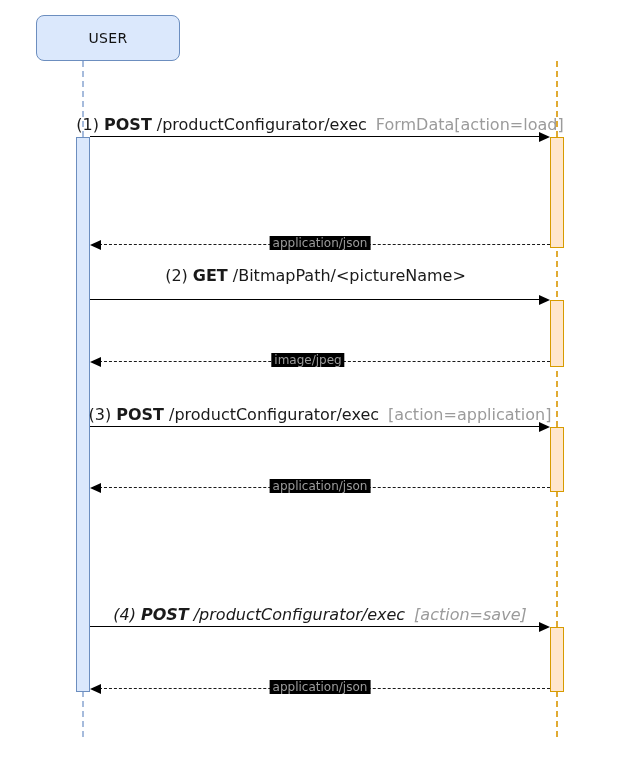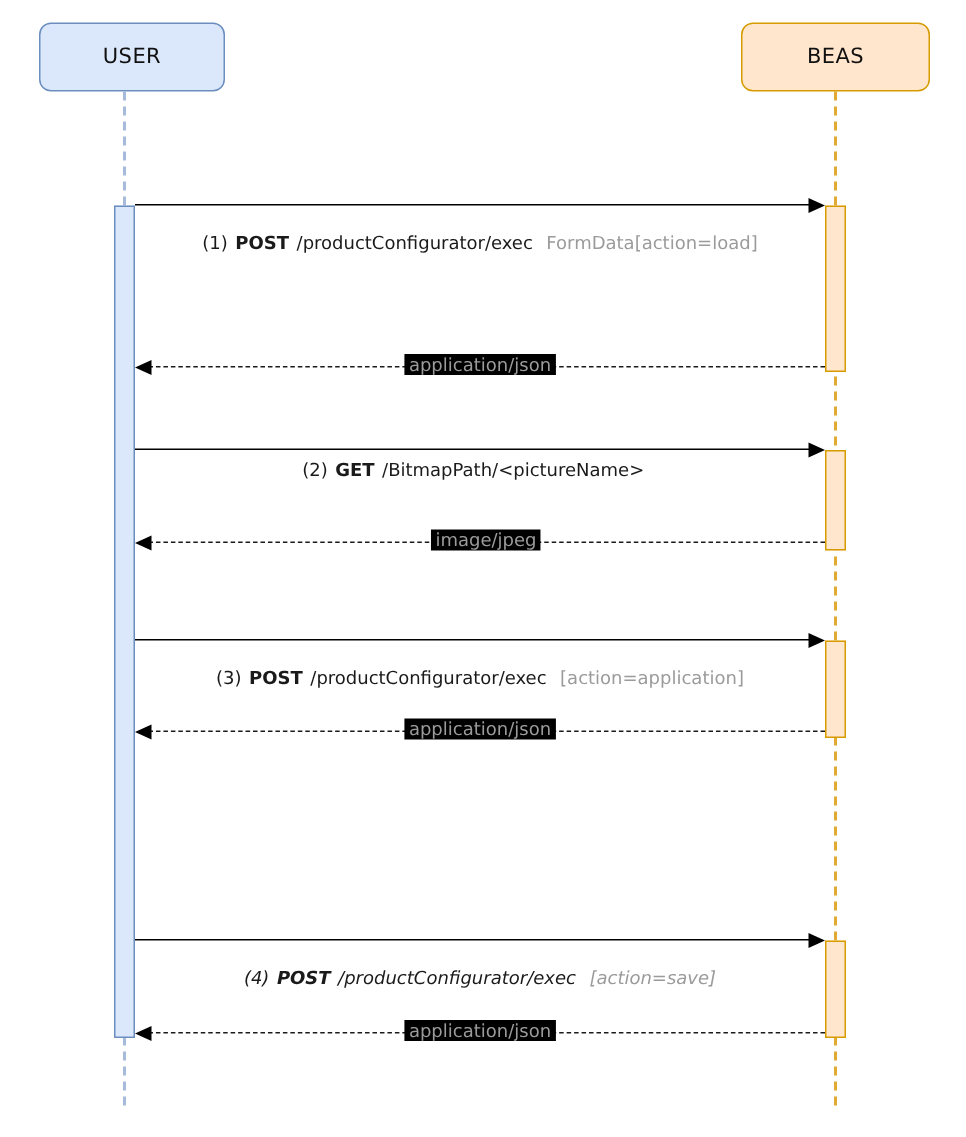--- a/index.html
+++ b/index.html
@@ -4,21 +4,21 @@
 <style>
   html,body{margin:0;padding:0;background:#ffffff;}
   body{width:644px;height:758px;position:relative;overflow:hidden;
        font-family:"DejaVu Sans","Liberation Sans",sans-serif;}
   .canvas{position:absolute;left:0;top:0;width:644px;height:758px;background:#fff;}
 
   
   .actor{position:absolute;top:15px;height:46px;box-sizing:border-box;
          border-radius:8px;display:flex;align-items:center;justify-content:center;
          font-size:14px;color:#111;letter-spacing:.3px;}
-  .actor.user{left:26px;width:124px;background:var(--user-fill);
+  .actor.user{left:36px;width:144px;background:var(--user-fill);
               border:1.5px solid var(--user-border);}
   .actor.beas{left:494px;width:126px;background:var(--beas-fill);
               border:1.5px solid var(--beas-border);}
 
   
   .lifeline{position:absolute;top:61px;height:676px;width:0;}
   .lifeline.user{left:82px;border-left:2px dashed var(--user-lifeline);}
   .lifeline.beas{left:556px;border-left:2px dashed var(--beas-lifeline);}
 
   
@@ -29,58 +29,55 @@
   
   .msg-line{position:absolute;height:0;}
   .msg-line.req{border-top:1.4px solid var(--arrow);}
   .msg-line.res{border-top:1.4px dashed #1a1a1a;}
   .head{position:absolute;width:0;height:0;
         border-top:5px solid transparent;border-bottom:5px solid transparent;}
   .head.right{border-left:11px solid var(--arrow);}
   .head.left{border-right:11px solid var(--arrow);}
 
   
-  .req-label{position:absolute;white-space:nowrap;font-size:12px;color:#1a1a1a;
-             transform:translateX(-50%);margin-top:40px;}
+  .req-label{position:absolute;white-space:nowrap;font-size:16px;color:#1a1a1a;
+             transform:translateX(-50%);}
   .req-label .method{font-weight:bold;margin:0 5px;}
   .req-label .annot{color:var(--muted-text);margin-left:9px;}
   .res-label{position:absolute;white-space:nowrap;font-size:12px;
              color:var(--muted-text);background:#000000;padding:0 3px;
              transform:translateX(-50%);}
 </style>
 </head>
 <body>
 
 <div class="canvas">
   <div class="actor user">
     <span>USER</span>
-  </div>
-  <div class="actor beas">
-    <span>BEAS</span>
   </div>
   <div class="lifeline user"></div>
   <div class="lifeline beas"></div>
   <div id="layer">
       <div class="bar user" style="top: 137px; height: 555px;"></div>
       <div class="bar beas" style="top: 137px; height: 111px;"></div>
       <div class="bar beas" style="top: 300px; height: 67px;"></div>
       <div class="bar beas" style="top: 427px; height: 65px;"></div>
       <div class="bar beas" style="top: 627px; height: 65px;"></div>
       <div class="msg-line req" style="left: 90px; top: 136px; width: 451px;"></div>
       <div class="head right" style="left: 539px; top: 132px;"></div>
       <div class="req-label" style="left: 320px; top: 115px;"><span class="num">(1)</span><span class="method">POST</span><span class="path">/productConfigurator/exec</span><span class="annot">FormData[action=load]</span></div>
       <div class="msg-line res" style="left: 99px; top: 244px; width: 451px;"></div>
       <div class="head left" style="left: 90px; top: 240px;"></div>
       <div class="res-label" style="left: 320px; top: 236px;">application/json</div>
       <div class="msg-line req" style="left: 90px; top: 299px; width: 451px;"></div>
       <div class="head right" style="left: 539px; top: 295px;"></div>
       <div class="req-label" style="left: 320px; top: 266px;"><span class="num">(2)</span><span class="method">GET</span><span class="path">/BitmapPath/&lt;pictureName&gt;</span><span class="annot"></span></div>
       <div class="msg-line res" style="left: 99px; top: 361px; width: 451px;"></div>
       <div class="head left" style="left: 90px; top: 357px;"></div>
-      <div class="res-label" style="left: 324px; top: 353px;">image/jpeg</div>
+      <div class="res-label" style="left: 308px; top: 353px;">image/jpeg</div>
       <div class="msg-line req" style="left: 90px; top: 426px; width: 451px;"></div>
       <div class="head right" style="left: 539px; top: 422px;"></div>
       <div class="req-label" style="left: 320px; top: 405px;"><span class="num">(3)</span><span class="method">POST</span><span class="path">/productConfigurator/exec</span><span class="annot">[action=application]</span></div>
       <div class="msg-line res" style="left: 99px; top: 487px; width: 451px;"></div>
       <div class="head left" style="left: 90px; top: 483px;"></div>
       <div class="res-label" style="left: 320px; top: 479px;">application/json</div>
       <div class="msg-line req" style="left: 90px; top: 626px; width: 451px;"></div>
       <div class="head right" style="left: 539px; top: 622px;"></div>
       <div class="req-label" style="left: 320px; top: 605px; font-style: italic;"><span class="num">(4)</span><span class="method">POST</span><span class="path">/productConfigurator/exec</span><span class="annot">[action=save]</span></div>
       <div class="msg-line res" style="left: 99px; top: 688px; width: 451px;"></div>

